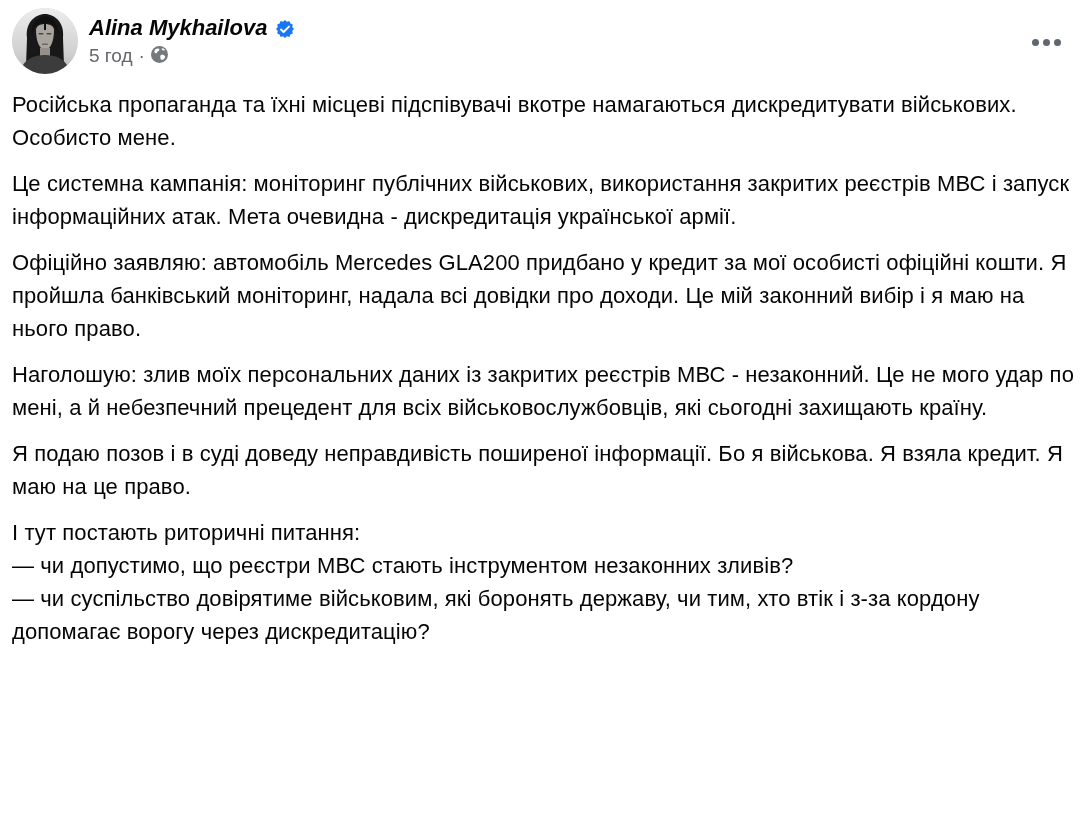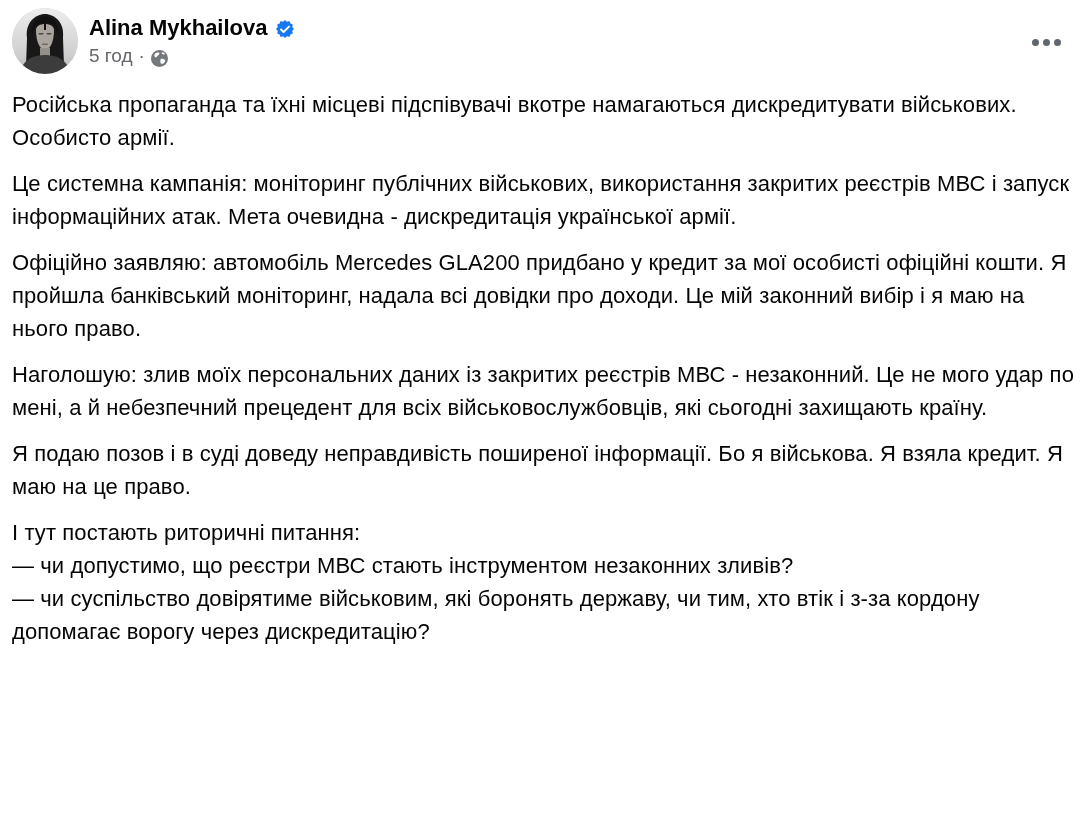--- a/index.html
+++ b/index.html
@@ -32,32 +32,33 @@
   }
   .avatar svg { display: block; width: 66px; height: 66px; }
   .header-text {
     margin-left: 11px;
     padding-top: 7px;
   }
   .name-row {
     display: flex;
     align-items: center;
     gap: 8px;
+    font-style: italic;
   }
   .author-name {
     font-size: 22px;
     font-weight: 700;
     color: #050505;
     line-height: 1.15;
     cursor: pointer;
   }
   .verified-badge { display: inline-flex; margin-top: 2px; }
   .meta-row {
     display: flex;
-    align-items: flex-end;
+    align-items: flex-start;
     gap: 6px;
     margin-top: 5px;
     font-size: 19px;
     color: #65676b;
   }
   .meta-time { cursor: pointer; }
   .meta-sep { color: #65676b; }
   .globe-icon { display: inline-flex; margin-top: 1px; }
   .more-btn {
     position: absolute;
@@ -153,21 +154,21 @@
 
     <div class="more-btn" title="">
       <span class="dot"></span>
       <span class="dot"></span>
       <span class="dot"></span>
     </div>
 
   </div>
 
   <div class="post-body">
-    <p>Російська пропаганда та їхні місцеві підспівувачі вкотре намагаються дискредитувати військових. Особисто армії.</p>
+    <p>Російська пропаганда та їхні місцеві підспівувачі вкотре намагаються дискредитувати військових. Особисто мене.</p>
     <p>Це системна кампанія: моніторинг публічних військових, використання закритих реєстрів МВС і запуск інформаційних атак. Мета очевидна - дискредитація української армії.</p>
     <p>Офіційно заявляю: автомобіль Mercedes GLA200 придбано у кредит за мої особисті офіційні кошти. Я пройшла банківський моніторинг, надала всі довідки про доходи. Це мій законний вибір і я маю на нього право.</p>
     <p>Наголошую: злив моїх персональних даних із закритих реєстрів МВС - незаконний. Це не мого удар по мені, а й небезпечний прецедент для всіх військовослужбовців, які сьогодні захищають країну.</p>
     <p>Я подаю позов і в суді доведу неправдивість поширеної інформації. Бо я військова. Я взяла кредит. Я маю на це право.</p>
     <p>І тут постають риторичні питання:
 — чи допустимо, що реєстри МВС стають інструментом незаконних зливів?
 — чи суспільство довірятиме військовим, які боронять державу, чи тим, хто втік і з-за кордону допомагає ворогу через дискредитацію?</p>
   </div>
 
 </div>

